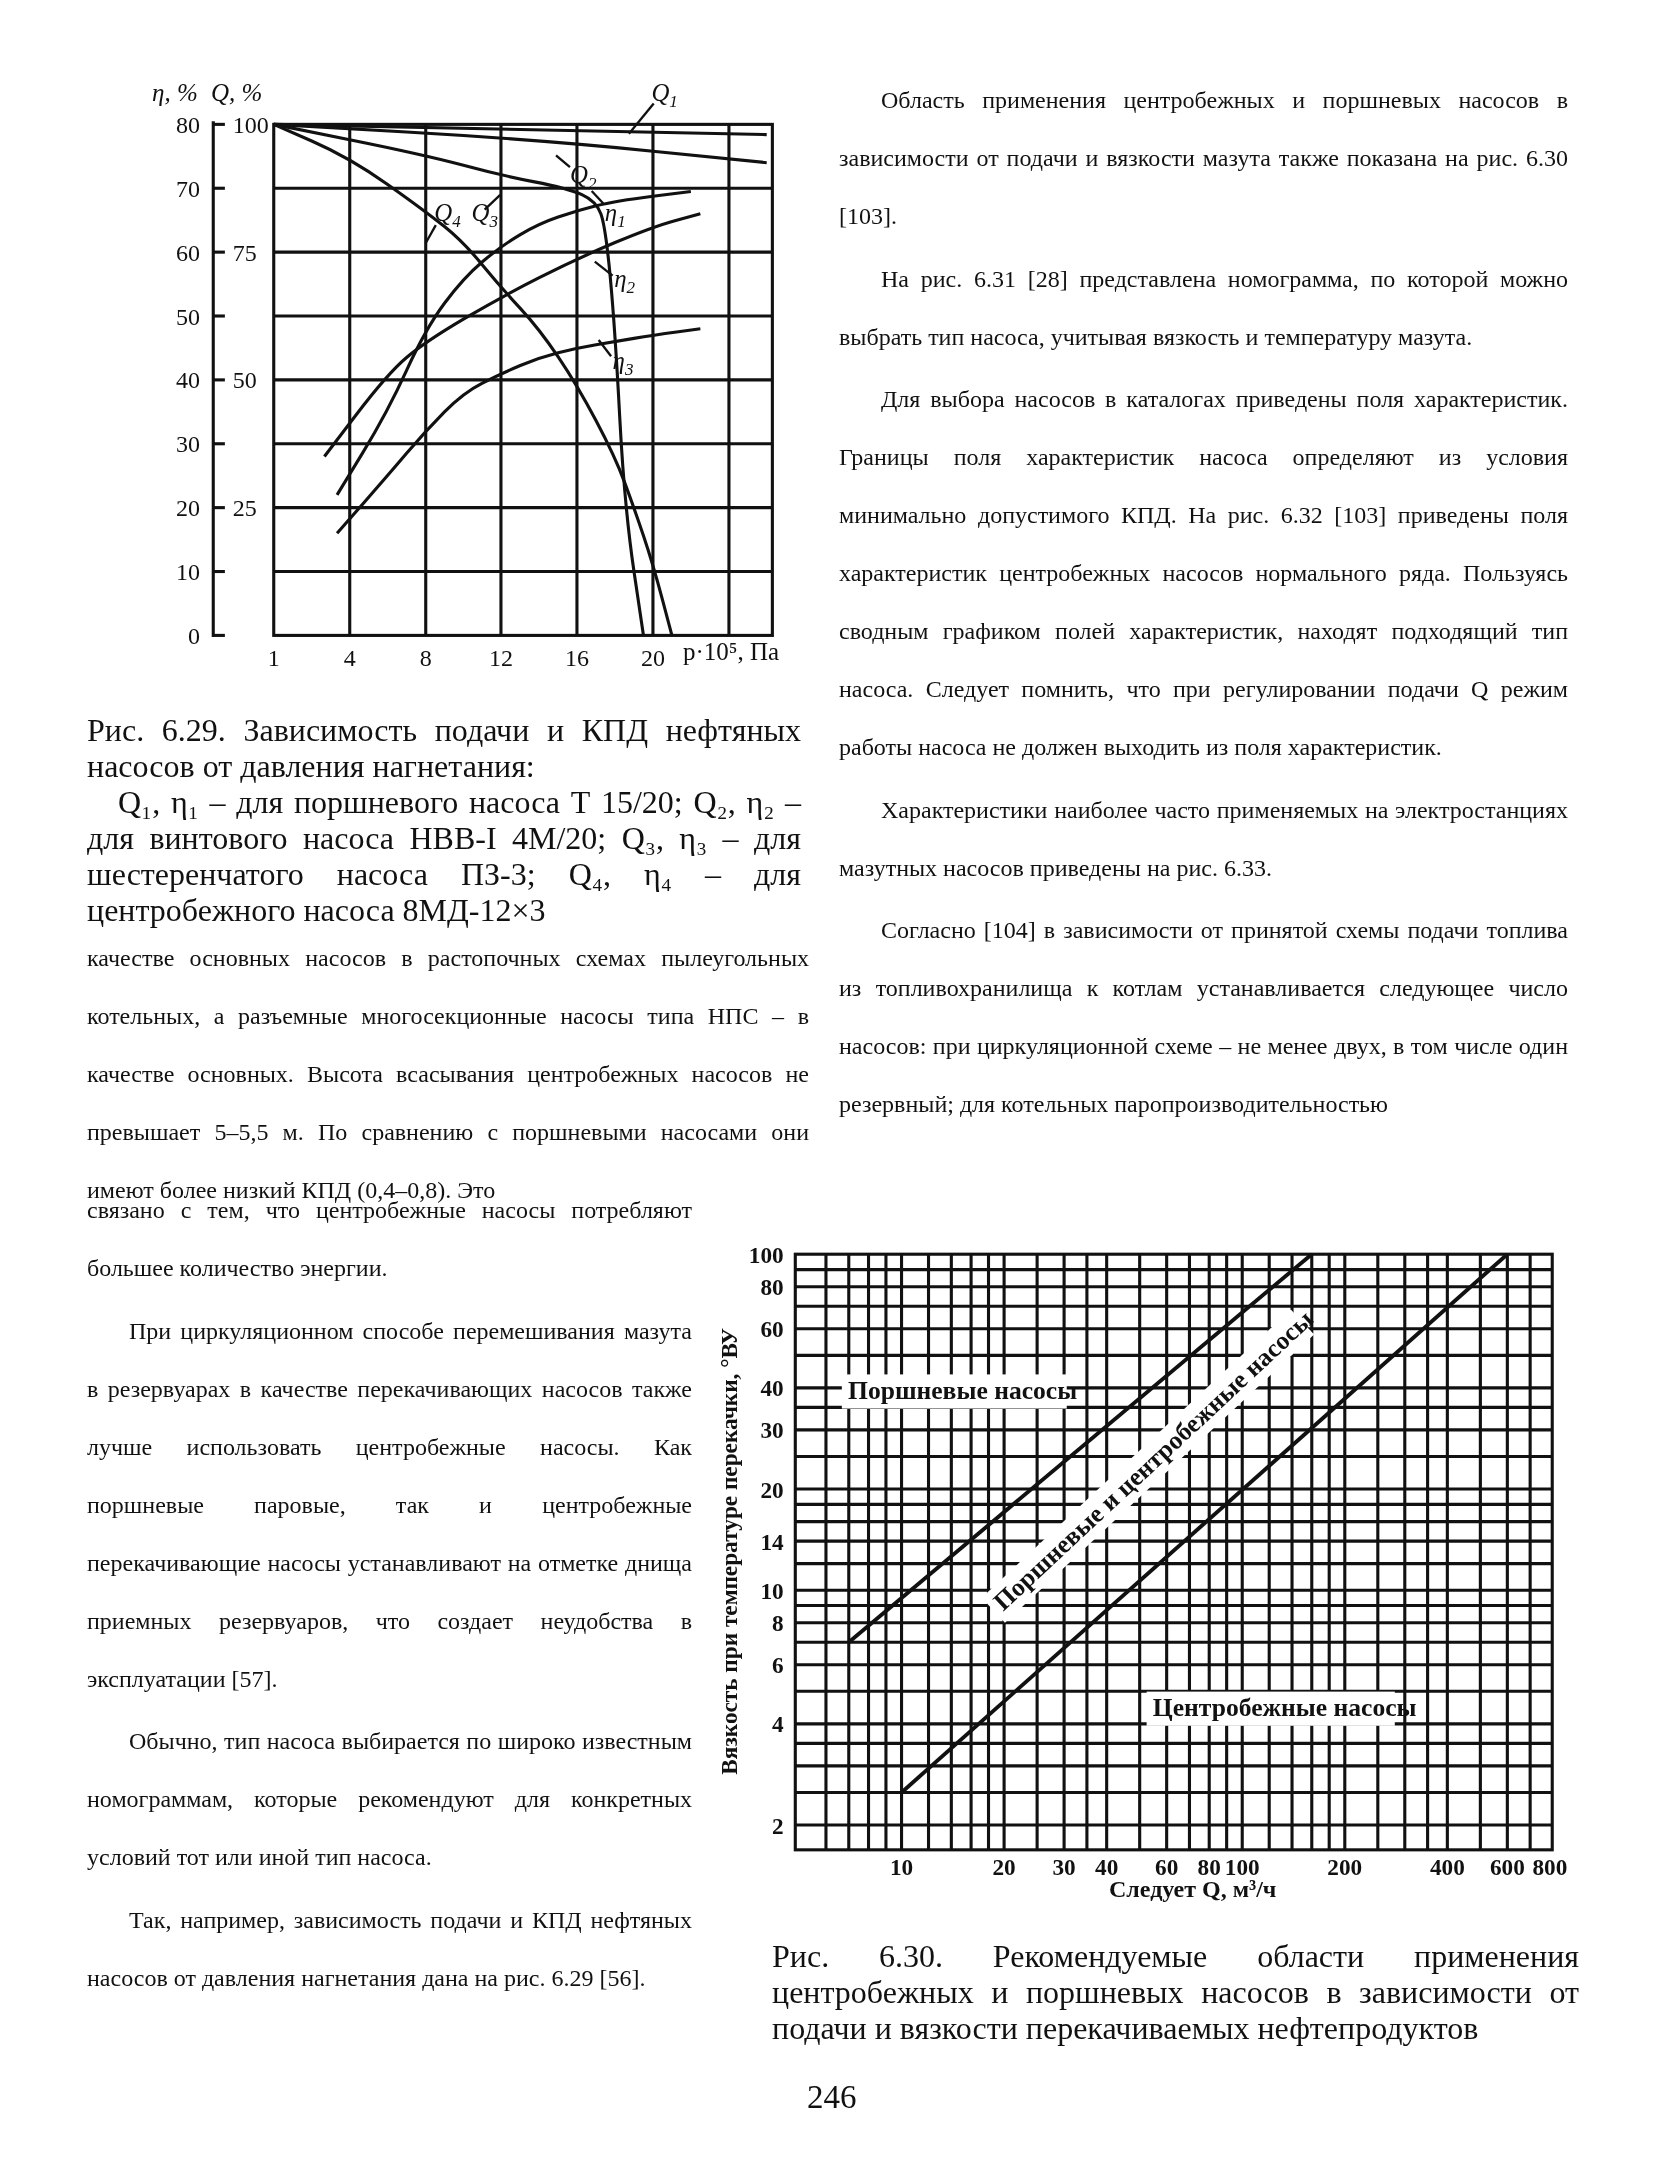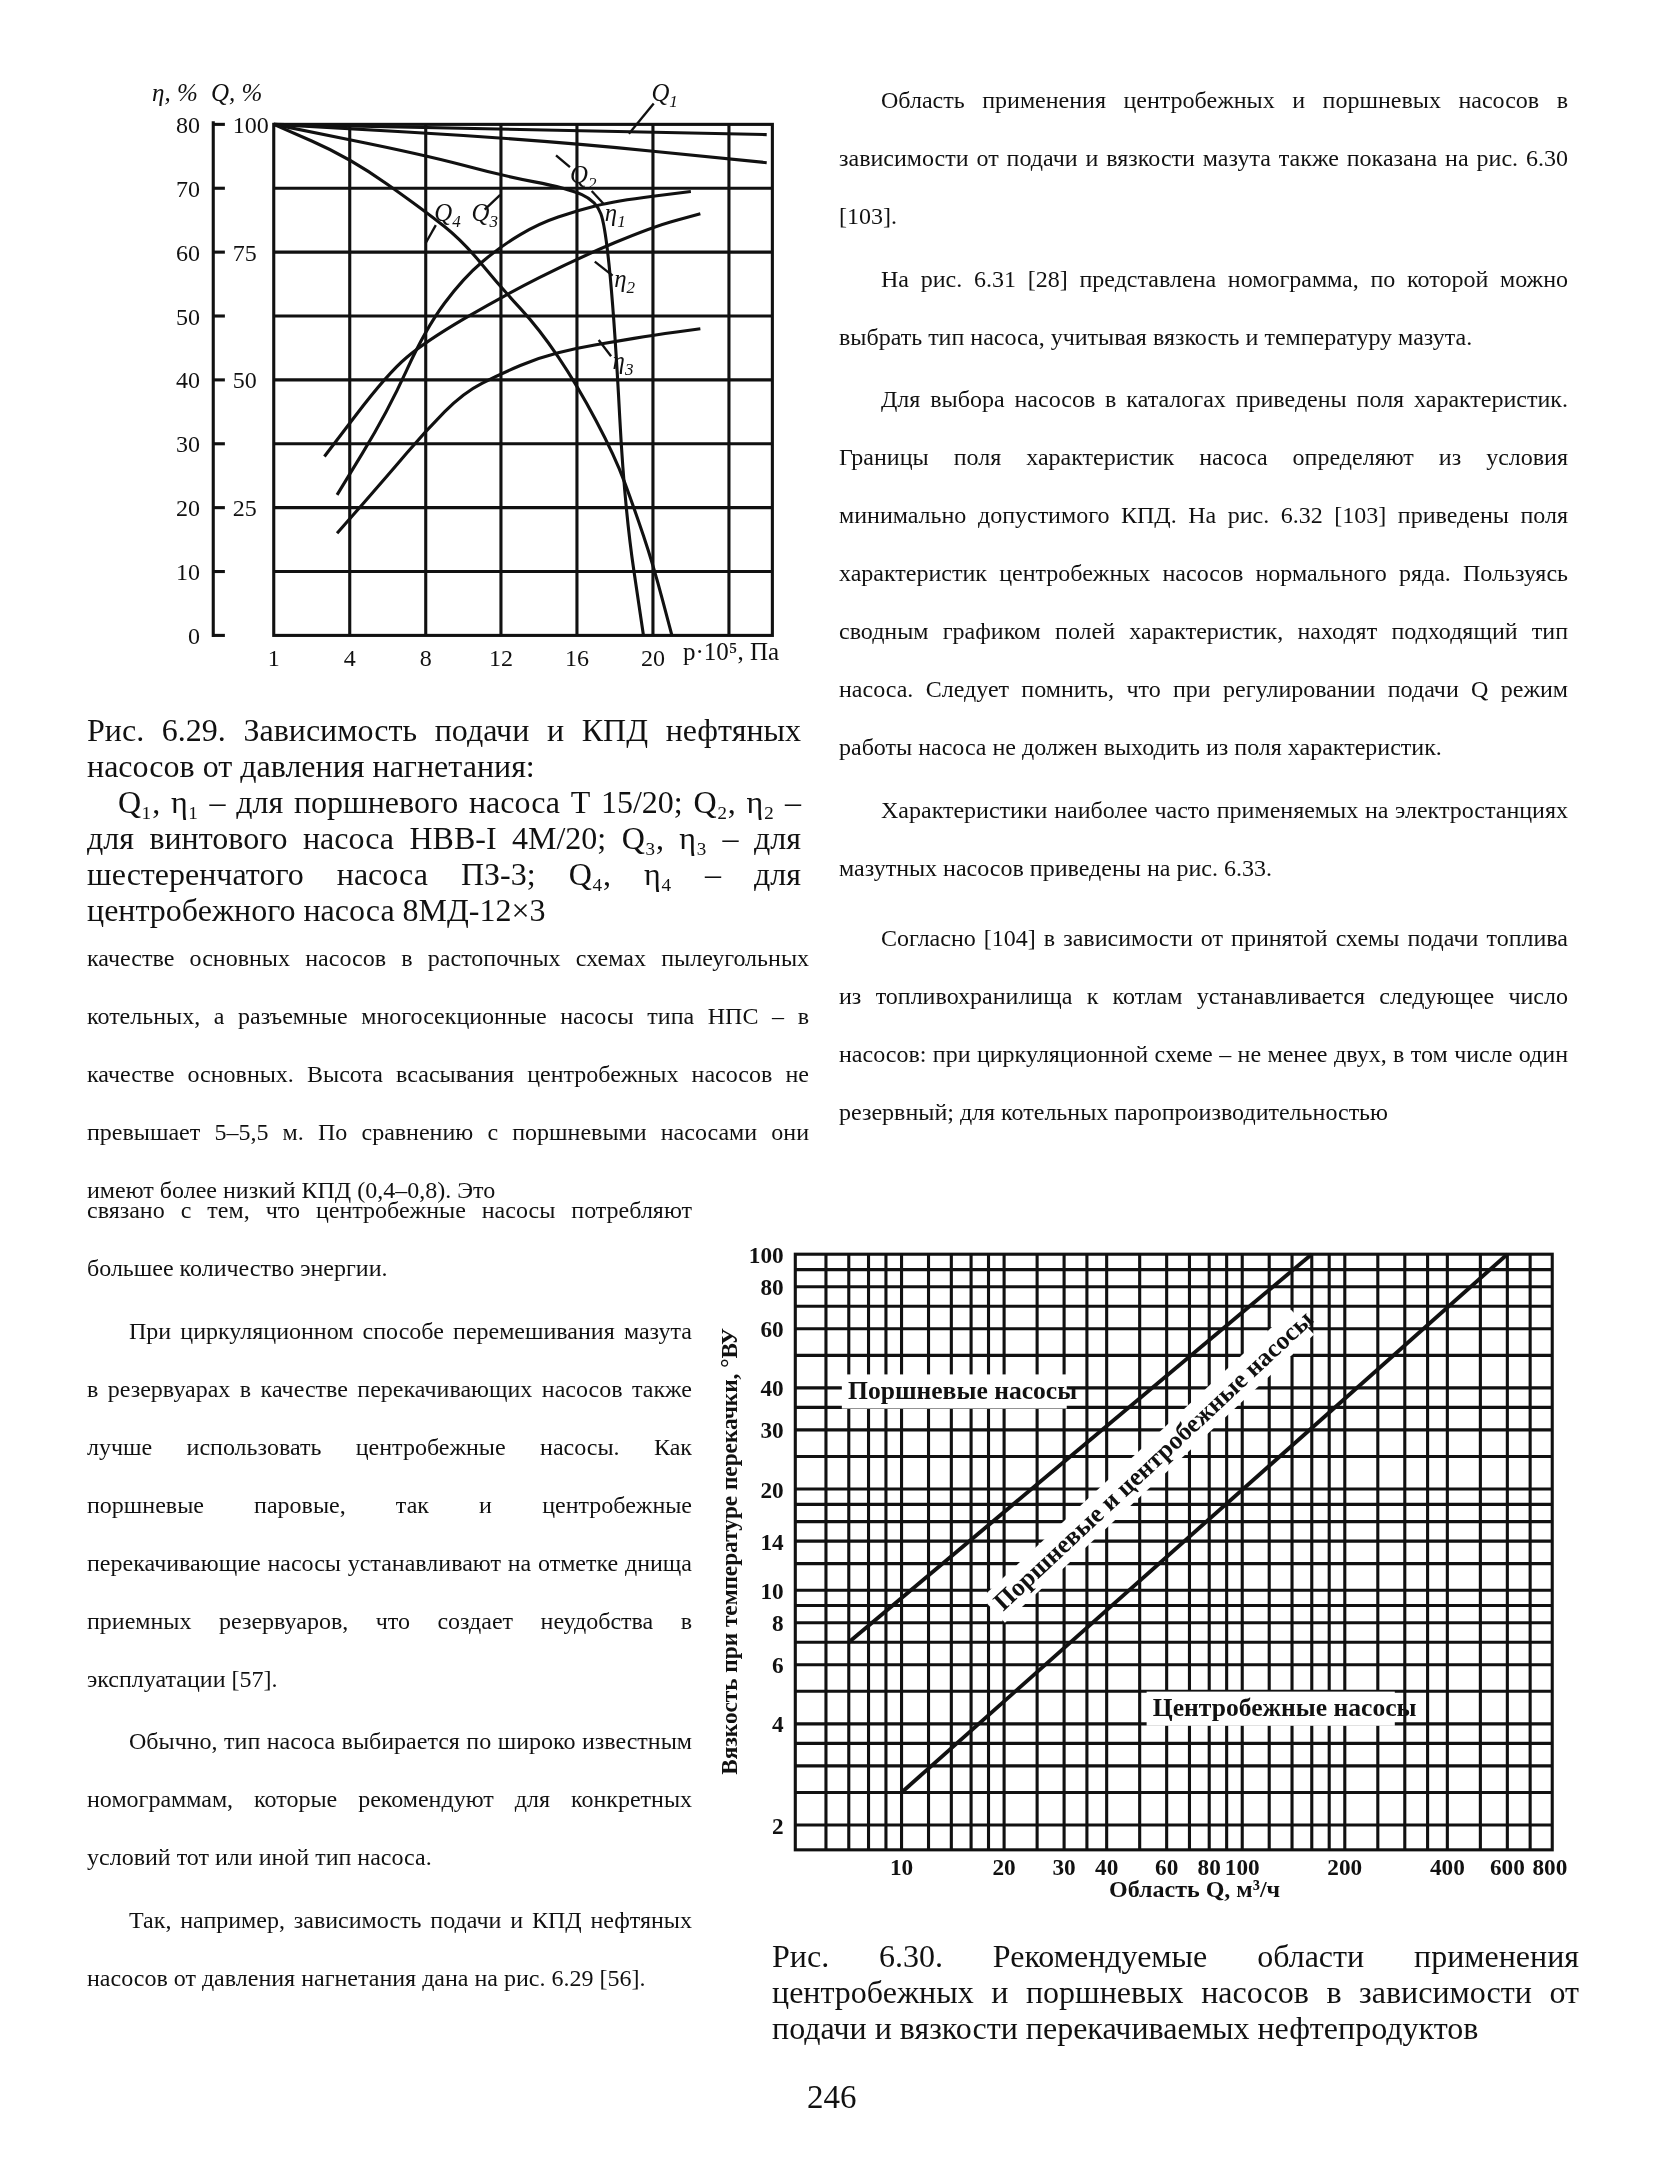--- a/index.html
+++ b/index.html
@@ -106,21 +106,21 @@
   <p style="margin-top:4.7px;"><span class="indent"></span><span>При циркуляционном способе перемешивания мазута в резервуарах в качестве перекачивающих насосов также лучше использовать центробежные насосы. Как поршневые паровые, так и центробежные перекачивающие насосы устанавливают на отметке днища приемных резервуаров, что создает неудобства в эксплуатации [57].</span></p>
   <p style="margin-top:4.7px;"><span class="indent"></span><span>Обычно, тип насоса выбирается по широко известным номограммам, которые рекомендуют для конкретных условий тот или иной тип насоса.</span></p>
   <p style="margin-top:4.7px;"><span class="indent"></span><span>Так, например, зависимость подачи и КПД нефтяных насосов от давления нагнетания дана на рис. 6.29 [56].</span></p>
 </div>
 
 <div class="abs col-text para" style="left:839px;top:71px;width:729px;">
   <p><span class="indent"></span><span>Область применения центробежных и поршневых насосов в зависимости от подачи и вязкости мазута также показана на рис. 6.30 [103].</span></p>
   <p style="margin-top:4.7px;"><span class="indent"></span><span>На рис. 6.31 [28] представлена номограмма, по которой можно выбрать тип насоса, учитывая вязкость и температуру мазута.</span></p>
   <p style="margin-top:4.7px;"><span class="indent"></span><span>Для выбора насосов в каталогах приведены поля характеристик. Границы поля характеристик насоса определяют из условия минимально допустимого КПД. На рис. 6.32 [103] приведены поля характеристик центробежных насосов нормального ряда. Пользуясь сводным графиком полей характеристик, находят подходящий тип насоса. Следует помнить, что при регулировании подачи Q режим работы насоса не должен выходить из поля характеристик.</span></p>
   <p style="margin-top:4.7px;"><span class="indent"></span><span>Характеристики наиболее часто применяемых на электростанциях мазутных насосов приведены на рис. 6.33.</span></p>
-  <p style="margin-top:12px;"><span class="indent"></span><span>Согласно [104] в зависимости от принятой схемы подачи топлива из топливохранилища к котлам устанавливается следующее число насосов: при циркуляционной схеме – не менее двух, в том числе один резервный; для котельных паропроизводительностью</span></p>
+  <p style="margin-top:4px;"><span class="indent"></span><span>Согласно [104] в зависимости от принятой схемы подачи топлива из топливохранилища к котлам устанавливается следующее число насосов: при циркуляционной схеме – не менее двух, в том числе один резервный; для котельных паропроизводительностью</span></p>
 </div>
 
 <svg class="abs" style="left:698px;top:1210px" width="981" height="698" viewBox="900 1560 1264 900">
   <g id="fig2-grid" stroke="#111" stroke-width="4" fill="none">
       <rect x="1025" y="1617" width="976" height="768"></rect>
       <line x1="1064.5450420384882" y1="1617" x2="1064.5450420384882" y2="2385"></line>
       <line x1="1093.9538017470377" y1="1617" x2="1093.9538017470377" y2="2385"></line>
       <line x1="1119.4288281539477" y1="1617" x2="1119.4288281539477" y2="2385"></line>
       <line x1="1141.8993939486866" y1="1617" x2="1141.8993939486866" y2="2385"></line>
       <line x1="1162" y1="1617" x2="1162" y2="2385"></line>
@@ -212,18 +212,18 @@
         <rect x="1478" y="2181" width="320" height="44" fill="#fff"></rect>
         <text x="1486" y="2213" font-size="33" font-weight="bold">Центробежные насосы</text>
       </g>
       <g transform="translate(1293,2078) rotate(-43)">
         <rect x="-8" y="-32" width="545" height="44" fill="#fff"></rect>
         <text x="0" y="0" font-size="33" font-weight="bold">Поршневые и центробежные насосы</text>
       </g>
     </g>
 </svg>
 
-<div class="abs" style="left:1109px;top:1876px;font-size:24px;font-weight:bold;">Область Q, м³/ч</div>
+<div class="abs" style="left:1109px;top:1876px;font-size:24px;font-weight:bold;">Следует Q, м³/ч</div>
 
 <div class="abs cap" style="left:772px;top:1938px;width:807px;">Рис. 6.30. Рекомендуемые области применения центробежных и поршневых насосов в зависимости от подачи и вязкости перекачиваемых нефтепродуктов</div>
 
 <div class="abs page-num" style="left:807px;top:2079px;text-align:right;">246</div>
 
 
 </body></html>

